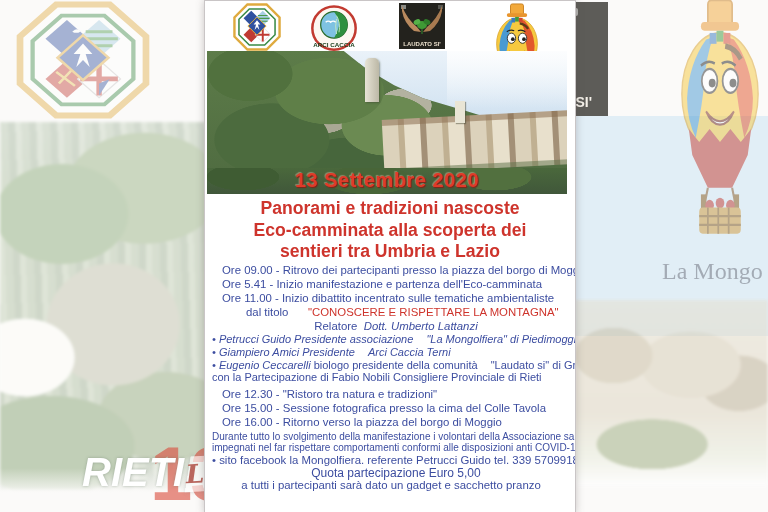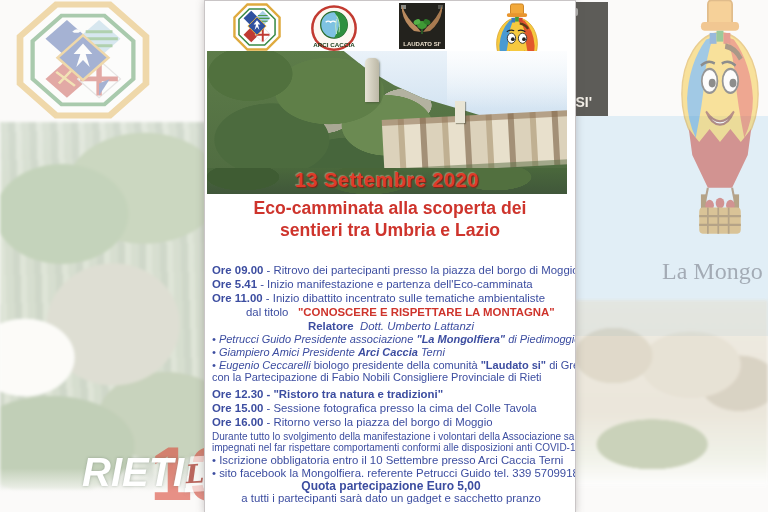--- a/index.html
+++ b/index.html
@@ -98,21 +98,21 @@
     font-size:20px;color:#e03a28;letter-spacing:.5px;
     text-shadow:1px 1px 1px #7a251a,-1px -1px 1px rgba(255,200,180,.4);}
 
   
   .title{position:absolute;top:197px;left:0;right:0;text-align:center;font-weight:bold;
     font-size:17.6px;line-height:21.5px;color:#ce342c;}
   .ftext{position:absolute;top:262px;left:7px;right:5px;color:#3c4da0;}
   .l{font-size:11.4px;line-height:14px;white-space:nowrap;}
   .sp{font-size:11px;line-height:12.8px;white-space:nowrap;}
   .sm{font-size:10px;line-height:11.2px;text-align:center;white-space:nowrap;}
-  .b{font-weight:bold;}
+  .b{font-weight:normal;margin-left:10px;}
   .it{font-style:italic;}
   .ctr{text-align:center;}
   .red{color:#ce342c;}
   .indent{padding-left:34px;}
   .gap2{margin-top:2px;} .gap3{margin-top:3px;}
   .fee{font-size:12px;line-height:12.5px;}
   .foot{font-size:11.4px;line-height:12px;}
 </style>
 </head>
 <body>
@@ -251,20 +251,21 @@
       <div class="ph-skylight"></div>
       <div class="ph-hill"></div>
       <div class="ph-tower"></div>
       <div class="ph-village"></div>
       <div class="ph-church"></div>
       <div class="ph-fg"></div>
       <div class="ph-date">13 Settembre 2020</div>
     </div>
 
     <div class="title">
+      <div>Panorami e tradizioni nascoste</div>
       <div>Eco-camminata alla scoperta dei</div>
       <div>sentieri tra Umbria e Lazio</div>
     </div>
 
     <div class="ftext">
       <div class="l"><span class="b">Ore 09.00</span> <span>- Ritrovo dei partecipanti presso la piazza del borgo di Moggio</span></div>
       <div class="l"><span class="b">Ore 5.41</span> <span>- Inizio manifestazione e partenza dell'Eco-camminata</span></div>
       <div class="l"><span class="b">Ore 11.00</span> <span>- Inizio dibattito incentrato sulle tematiche ambientaliste</span></div>
 
       <div class="l indent"><span>dal titolo</span>&nbsp;&nbsp; <span class="b red">"CONOSCERE E RISPETTARE LA MONTAGNA"</span></div>
@@ -276,20 +277,19 @@
       <div class="sp"><span class="it">• Eugenio Ceccarelli</span><span> biologo presidente della comunità </span><span class="b">"Laudato si"</span><span> di Greccio</span></div>
       <div class="sp">con la Partecipazione di Fabio Nobili  Consigliere Provinciale di Rieti</div>
 
       <div class="l b gap3"><span>Ore 12.30</span> <span>- "Ristoro tra natura e tradizioni"</span></div>
       <div class="l"><span class="b">Ore 15.00</span> <span>- Sessione fotografica presso la cima del Colle Tavola</span></div>
       <div class="l"><span class="b">Ore 16.00</span> <span>- Ritorno verso la piazza del borgo di Moggio</span></div>
 
       <div class="sm gap2">Durante tutto lo svolgimento della manifestazione i volontari della Associazione saranno</div>
       <div class="sm">impegnati nel far rispettare comportamenti conformi alle disposizioni anti COVID-19</div>
 
-      <div class="l" style="line-height:13px">•  Iscrizione obbligatoria entro il 10 Settembre presso  Arci Caccia Terni</div>
       <div class="l" style="line-height:13px">•  sito facebook la Mongolfiera.   referente Petrucci Guido tel. 339 5709918</div>
 
       <div class="l ctr b fee">Quota partecipazione Euro 5,00</div>
       <div class="l ctr foot">a tutti i partecipanti sarà dato un gadget  e sacchetto pranzo</div>
     </div>
   </div>
 </div>
 
 </body></html>

